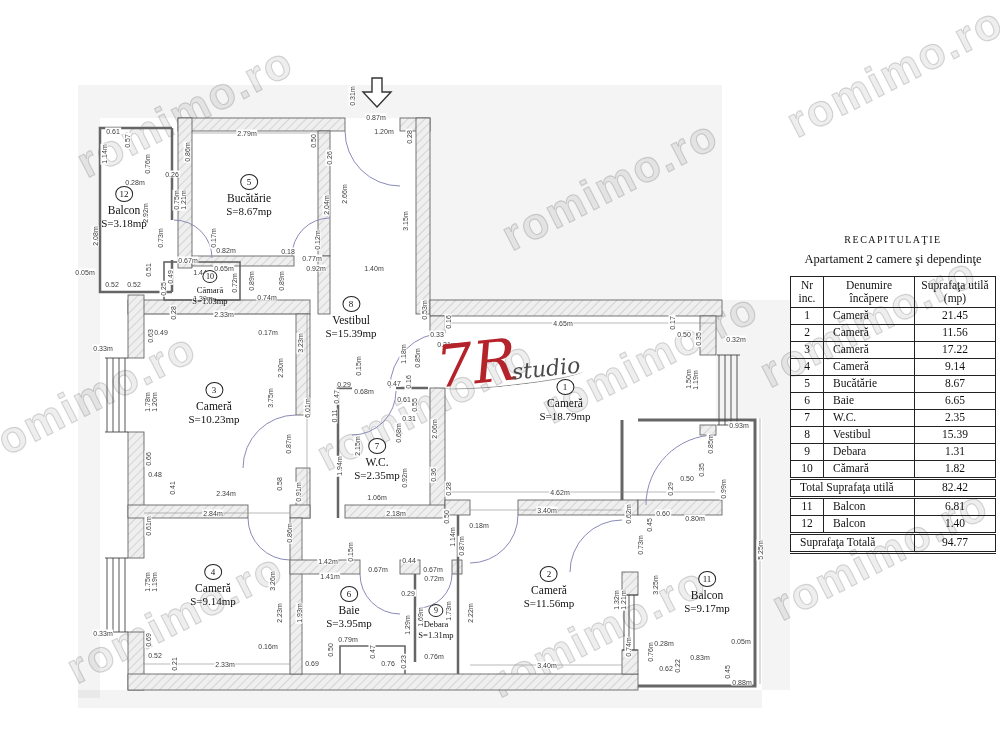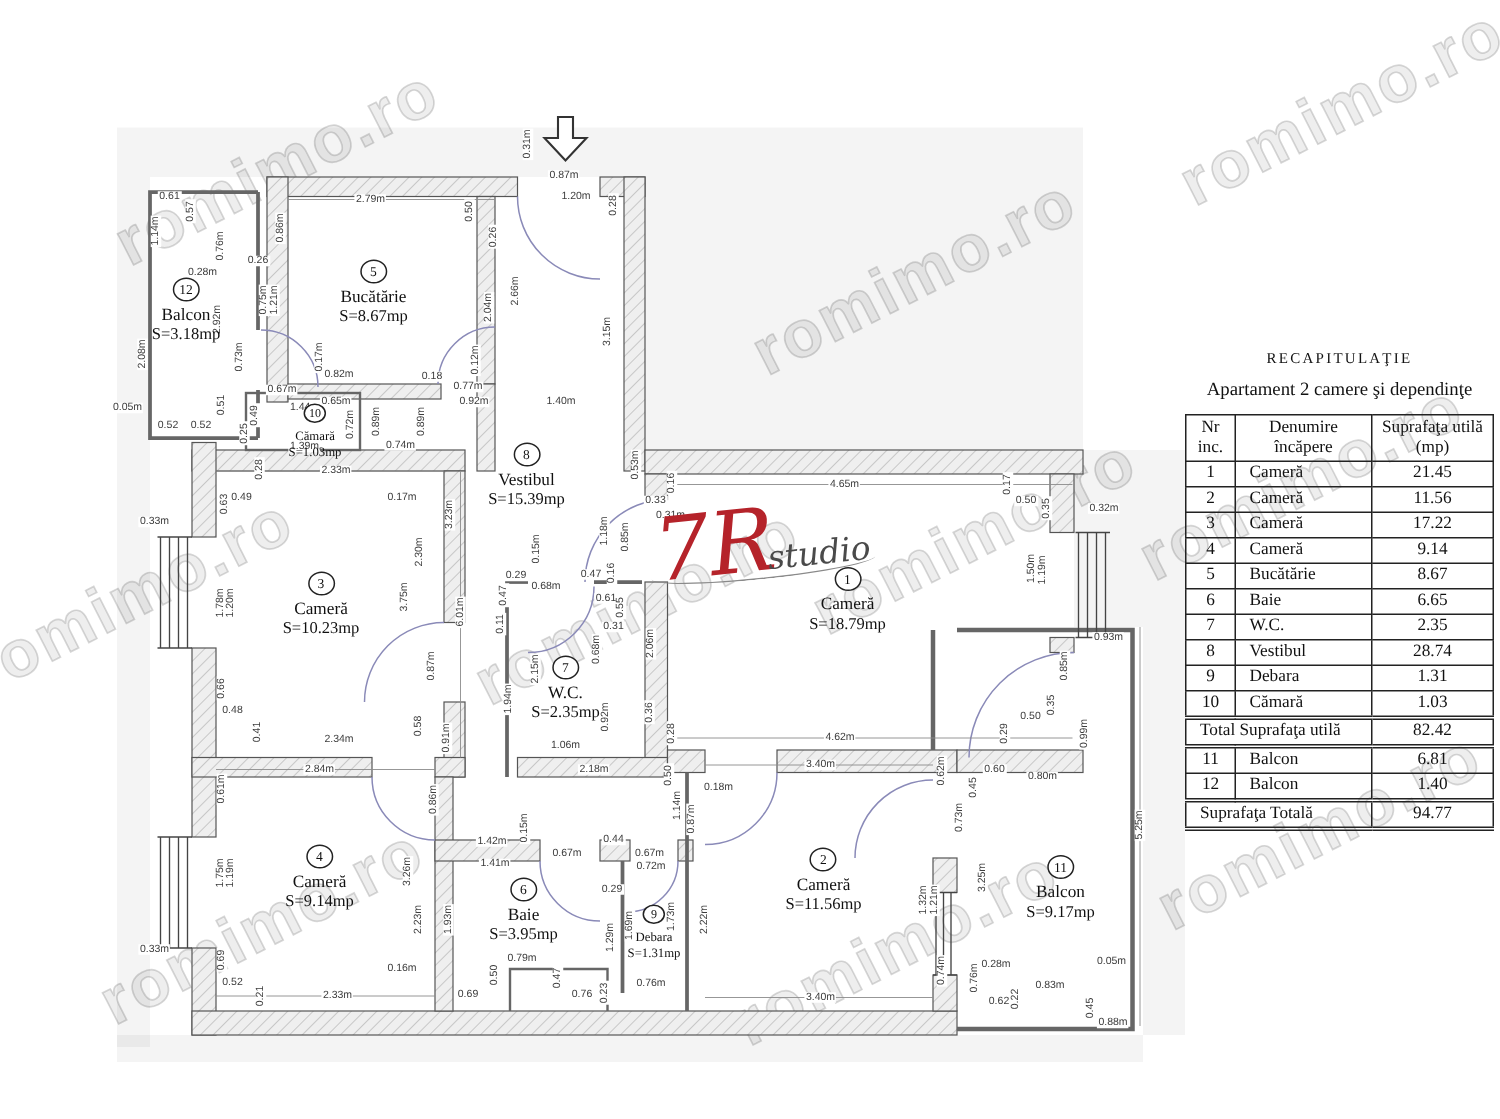--- a/index.html
+++ b/index.html
@@ -420,31 +420,31 @@
             <td class="ar">6.65</td>
           </tr>
           <tr>
             <td class="c1">7</td>
             <td class="nm">W.C.</td>
             <td class="ar">2.35</td>
           </tr>
           <tr>
             <td class="c1">8</td>
             <td class="nm">Vestibul</td>
-            <td class="ar">28.74</td>
+            <td class="ar">15.39</td>
           </tr>
           <tr>
             <td class="c1">9</td>
             <td class="nm">Debara</td>
             <td class="ar">1.31</td>
           </tr>
           <tr>
             <td class="c1">10</td>
             <td class="nm">Cămară</td>
-            <td class="ar">1.03</td>
+            <td class="ar">1.82</td>
           </tr>
           <tr class="tot">
             <td class="nm" colspan="2">Total Suprafaţa utilă</td>
             <td class="ar">82.42</td>
           </tr>
           <tr>
             <td class="c1">11</td>
             <td class="nm">Balcon</td>
             <td class="ar">6.81</td>
           </tr>

